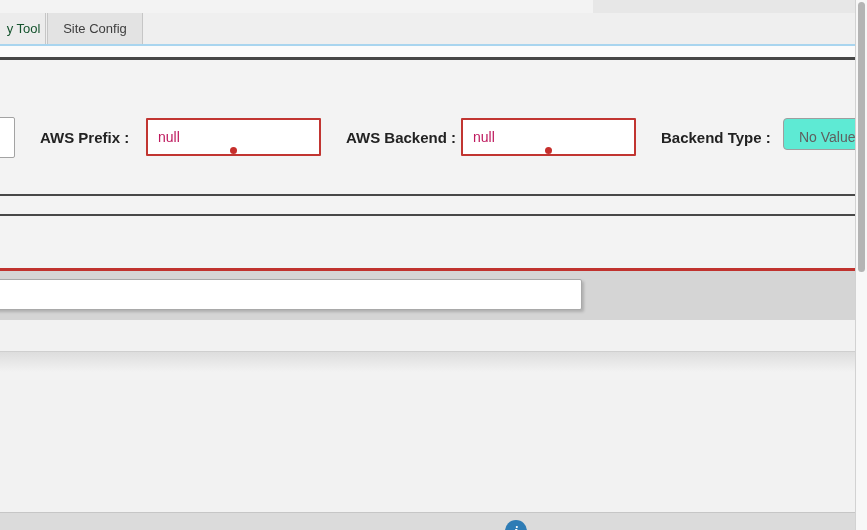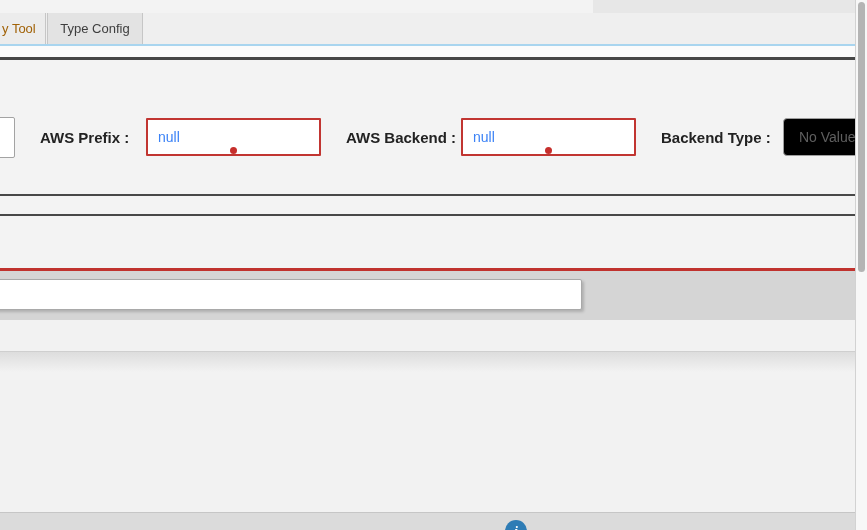--- a/index.html
+++ b/index.html
@@ -29,22 +29,22 @@
     content:""; position:absolute; left:-4px; top:4px; width:1px; height:12px; background:#7e8a9c;
   }
   .rlabel.l0{left:61px}.rlabel.l1{left:159px}.rlabel.l2{left:257px}
   .rlabel.l3{left:355px}.rlabel.l4{left:453px}.rlabel.l5{left:551px}
   .ruler-rest { position:absolute; left:593px; top:0; width:262px; height:13px; background:#e7e7e7; }
 
   
   .tabbar { position:absolute; left:0; top:13px; width:855px; height:31px; background:#efefef; }
   .tab { position:absolute; top:0; height:31px; line-height:31px; font-size:13px; cursor:default; }
   .tab-partial {
-    left:0; width:46px; background:#ececec; color:#a16207;
-    border-right:1px solid #c6c6c6; padding-left:2px;
+    left:0; width:46px; background:#ececec; color:#14532d;
+    border-right:1px solid #c6c6c6; padding-left:2px;text-align:center;
   }
   .tab-active {
     left:47px; width:96px; background:#e3e3e3; color:#3e3e3e; text-align:center;
     border-left:1px solid #c6c6c6; border-right:1px solid #c6c6c6;
   }
   .blue-line { position:absolute; left:0; top:44px; width:855px; height:2px; background:#a9d5ef; }
   .white-gap { position:absolute; left:0; top:46px; width:855px; height:11px; background:#fbfbfb; }
 
   .dark-line { position:absolute; left:0; width:855px; background:#474747; }
   .dl1 { top:57px; height:3px; }
@@ -59,30 +59,30 @@
   .flabel {
     position:absolute; top:117px; height:41px; line-height:41px;
     font-size:15px; font-weight:bold; color:#222222; white-space:nowrap;
   }
   .lbl-prefix { left:40px; }
   .lbl-region { left:346px; }
   .lbl-backend { left:661px;text-align:center; }
   .err-input {
     position:absolute; top:118px; width:175px; height:38px;
     border:2px solid #c13531; border-radius:1px; background:#ffffff;
-    font-family:"Liberation Sans", sans-serif; font-size:14px; color:#3b82f6;
+    font-family:"Liberation Sans", sans-serif; font-size:14px; color:#be185d;
     padding:0 0 0 10px; outline:none;
   }
   .inp-prefix { left:146px; }
   .inp-region { left:461px; }
   .err-dot { position:absolute; top:147px; width:7px; height:7px; border-radius:50%; background:#c62f2c; }
   .dot1 { left:230px; } .dot2 { left:545px; }
   .novalue {
-    position:absolute; left:783px; top:118px; width:76px; height:38px; line-height:36px;
-    background:#000000; border:1px solid #9e9e9e; border-radius:4px;
+    position:absolute; left:783px; top:118px; width:76px; height:32px; line-height:36px;
+    background:#5eead4; border:1px solid #9e9e9e; border-radius:4px;
     color:#5f5f5f; font-size:14px; padding-left:15px; white-space:nowrap; overflow:hidden;
   }
 
   
   .red-line { position:absolute; left:0; top:268px; width:855px; height:3px; background:#c0322e; }
   .grey-band { position:absolute; left:0; top:271px; width:855px; height:49px; background:#d5d5d5; }
   .wide-input {
     position:absolute; left:-20px; top:279px; width:602px; height:31px;
     background:#ffffff; border:1px solid #a9a9a9; border-radius:2px;
     box-shadow:2px 2px 3px rgba(0,0,0,0.18);
@@ -118,21 +118,21 @@
 </style>
 </head>
 <body>
 
 <div class="screen">
 
   <div class="ruler-rest"></div>
 
   <div class="tabbar">
     <div class="tab tab-partial">y Tool</div>
-    <div class="tab tab-active">Type Config</div>
+    <div class="tab tab-active">Site Config</div>
   </div>
   <div class="blue-line"></div>
   <div class="white-gap"></div>
   <div class="dark-line dl1"></div>
 
   <div class="cut-input"></div>
   <div class="flabel lbl-prefix">AWS Prefix :</div>
   <input class="err-input inp-prefix" type="text" value="null" style="">
   <div class="err-dot dot1"></div>
 

